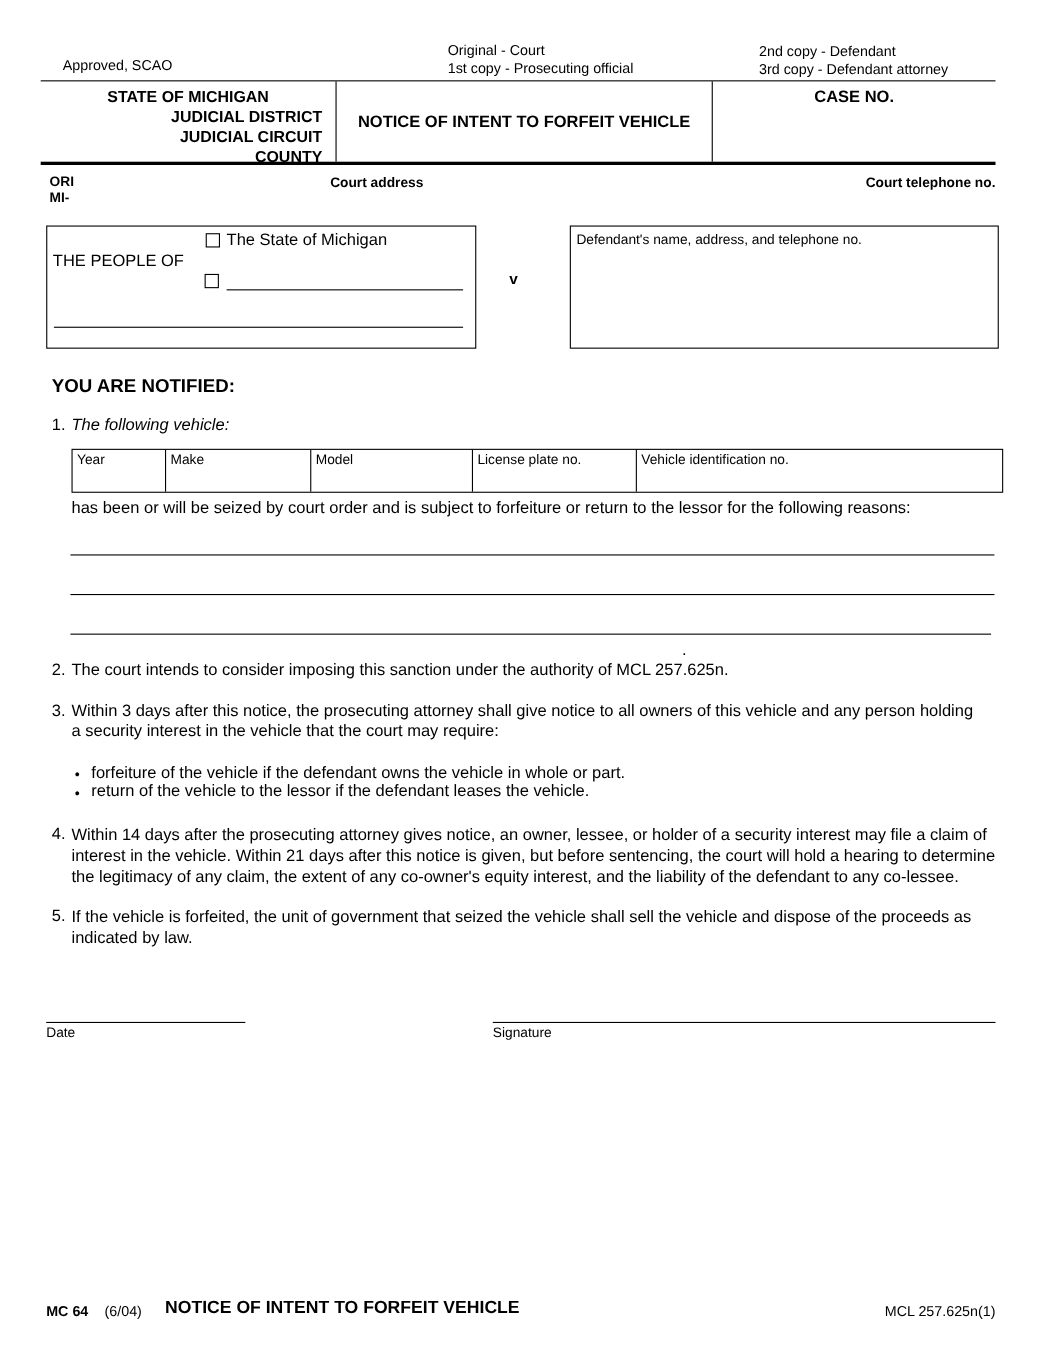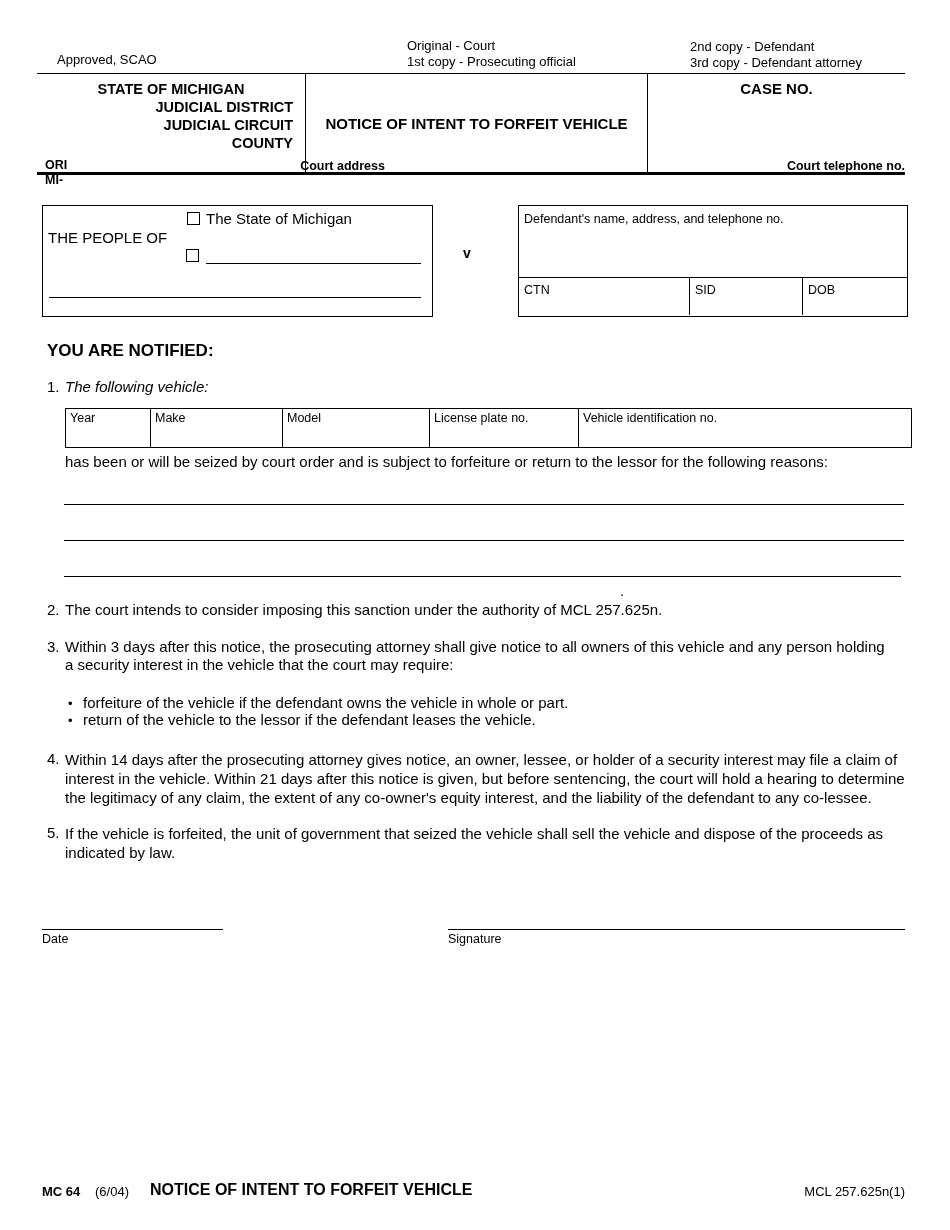--- a/index.html
+++ b/index.html
@@ -6,21 +6,21 @@
   html,body { width:950px; height:1230px; background:#ffffff; }
   body { font-family:"Liberation Sans", sans-serif; color:#000; position:relative; }
   .abs { position:absolute; }
   .b { font-weight:bold; }
   .t12 { font-size:12.5px; }
   .t13 { font-size:13px; }
   .t14 { font-size:14px; }
   .t15 { font-size:15px; }
 
   
-  .header-band { left:37px; top:73px; width:868px; height:102px;
+  .header-band { left:37px; top:73px; width:868px; height:77px;
     border-top:1.5px solid #000; border-bottom:3px solid #000; display:flex; }
   .hb-cell1 { width:268px; padding-top:6px; }
   .hb-cell1 .line { font-size:14.5px; font-weight:bold; line-height:18px; text-align:right; padding-right:12px; }
   .hb-cell1 .line.center { text-align:center; padding-right:0; }
   .hb-cell2 { width:343px; border-left:1.5px solid #000; border-right:1.5px solid #000;
     display:flex; align-items:center; justify-content:center; font-size:15px; font-weight:bold; text-align:center; }
   .hb-cell3 { width:257px; padding-top:6px; text-align:center; font-size:15px; font-weight:bold; }
 
   
   .pbox { border:1.5px solid #000; background:#fff; }
@@ -78,31 +78,20 @@
   <div class="abs wline" style="left:163px; top:43px; width:215px; height:15px;"></div>
   <div class="abs wline" style="left:6px; top:77px; width:372px; height:15px;"></div>
 </div>
 
 <div class="abs b t14" style="left:463px; top:245px;">v</div>
 
 <div class="abs pbox" style="left:518px; top:205px; width:390px; height:112px;">
   <div style="height:71px; padding:3px 5px;">
     <span class="t12">Defendant's name, address, and telephone no.</span>
   </div>
-  <div style="height:38px; border-top:1.5px solid #000; display:flex;">
-    <div style="width:170px; padding:2px 5px;">
-      <span class="t12">CTN</span>
-    </div>
-    <div style="width:113px; border-left:1.5px solid #000; padding:2px 5px;">
-      <span class="t12">SID</span>
-    </div>
-    <div style="flex:1; border-left:1.5px solid #000; padding:2px 5px;">
-      <span class="t12">DOB</span>
-    </div>
-  </div>
 </div>
 
 <div class="abs b" style="left:47px; top:341px; font-size:17px;">YOU ARE NOTIFIED:</div>
 
 <div class="abs body-line" style="left:47px; top:378px;">1.</div>
 <div class="abs body-line" style="left:65px; top:378px;font-style:italic;">The following vehicle:</div>
 
 <div class="abs vtable">
   <div class="vcell" style="width:84px;"><span>Year</span></div>
   <div class="vcell" style="width:132px;"><span>Make</span></div>

